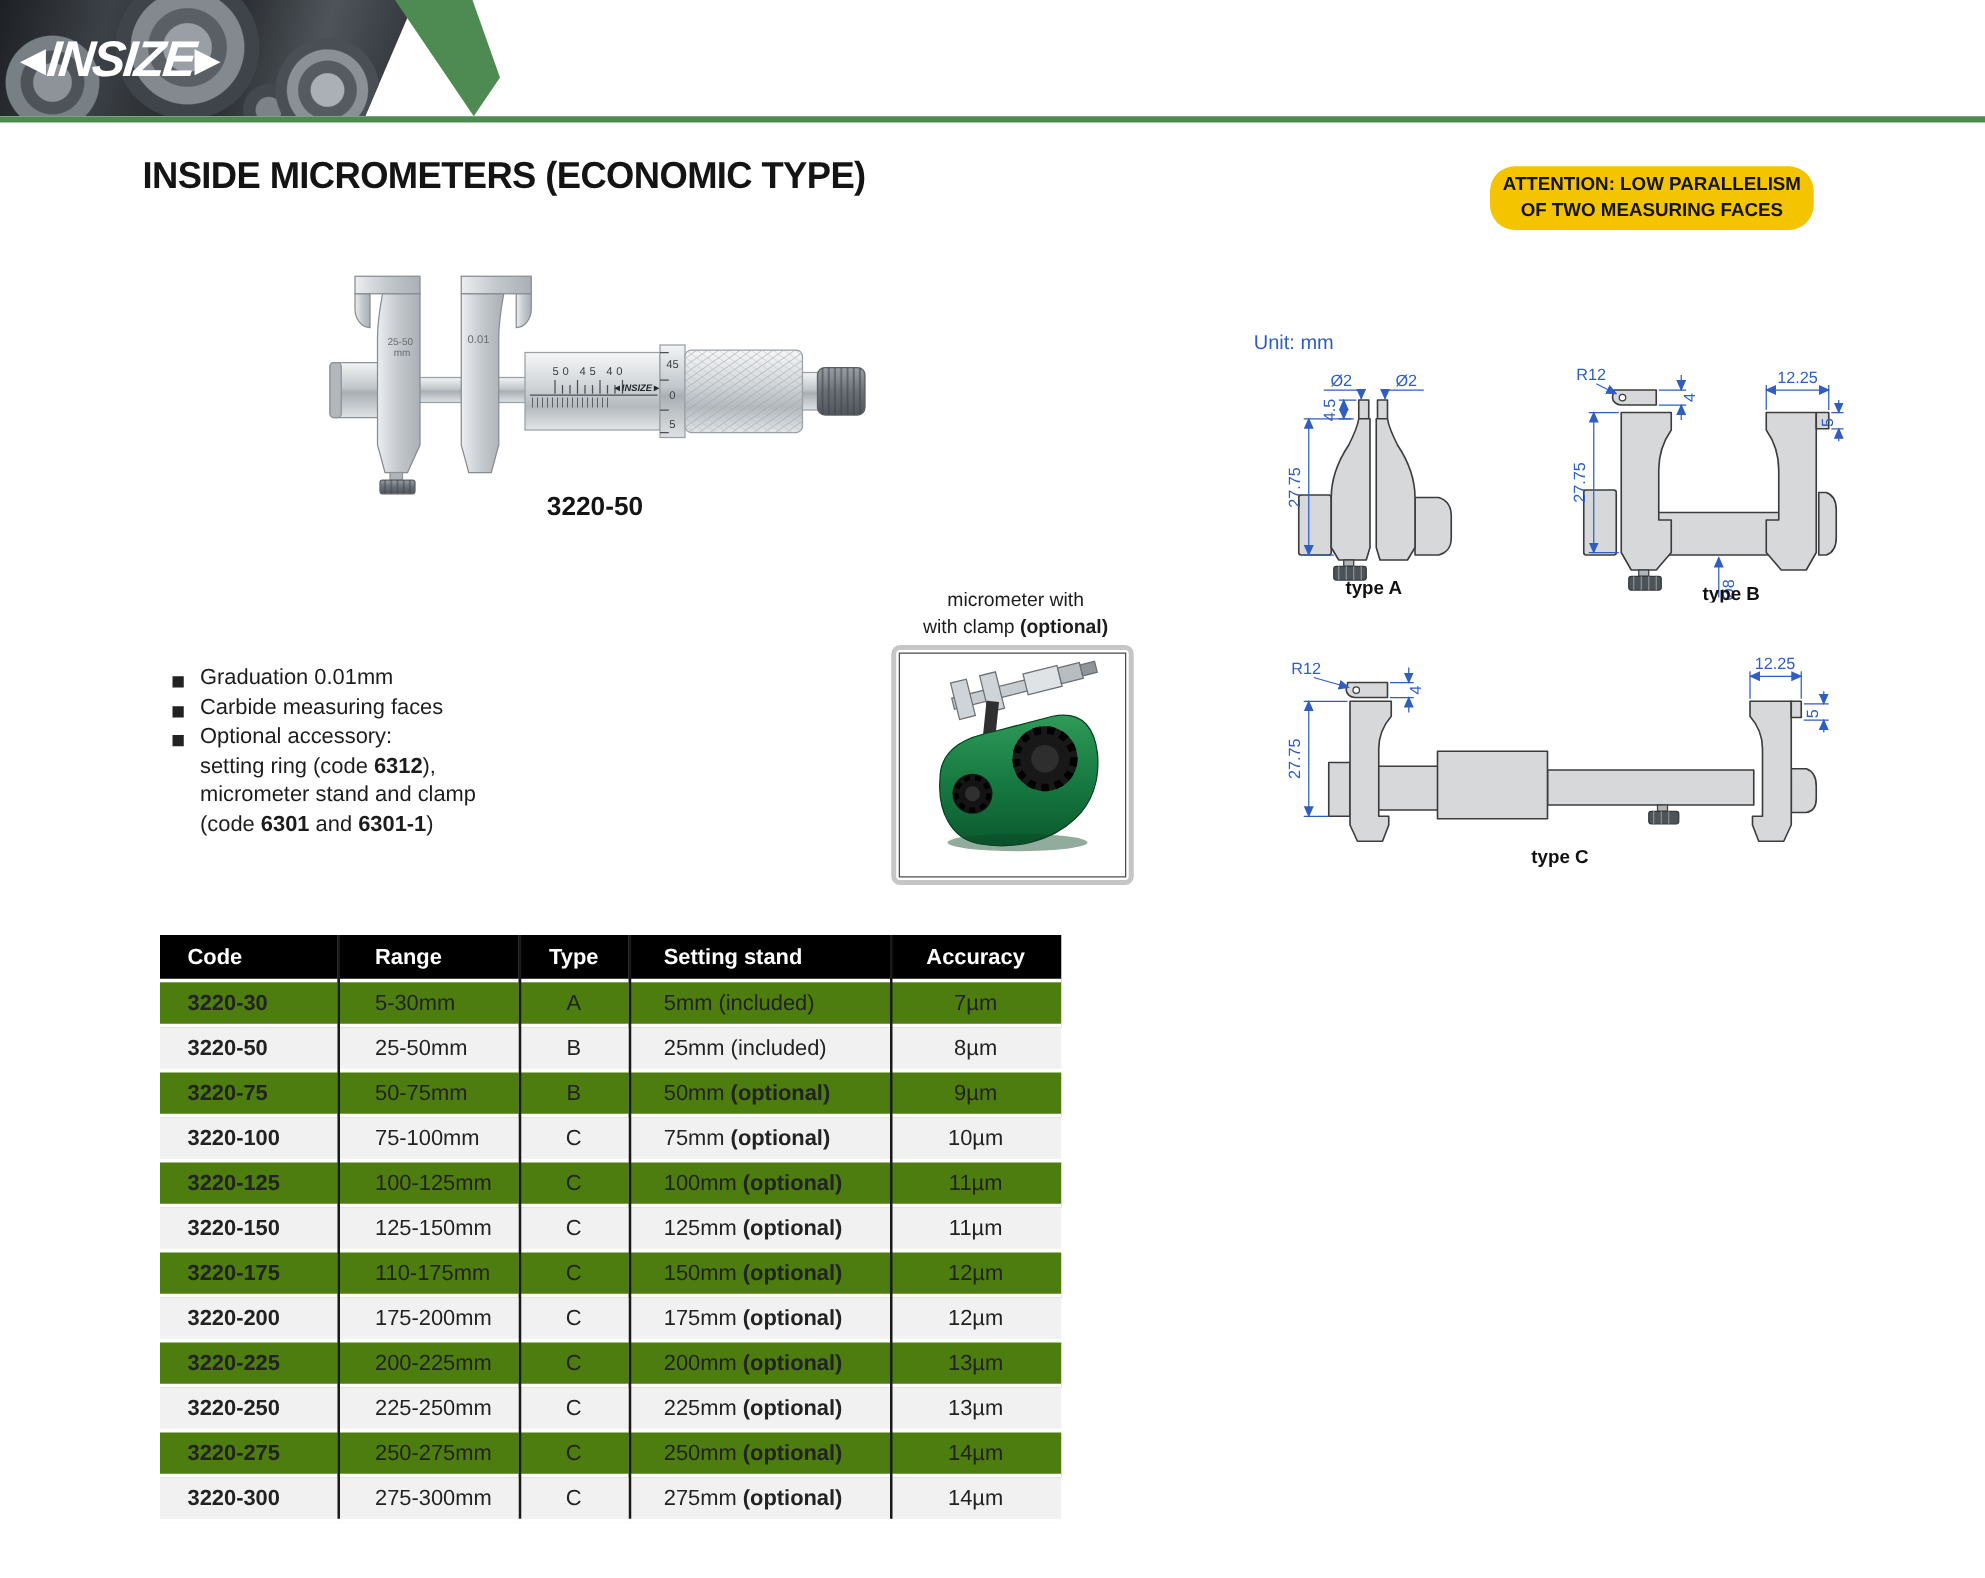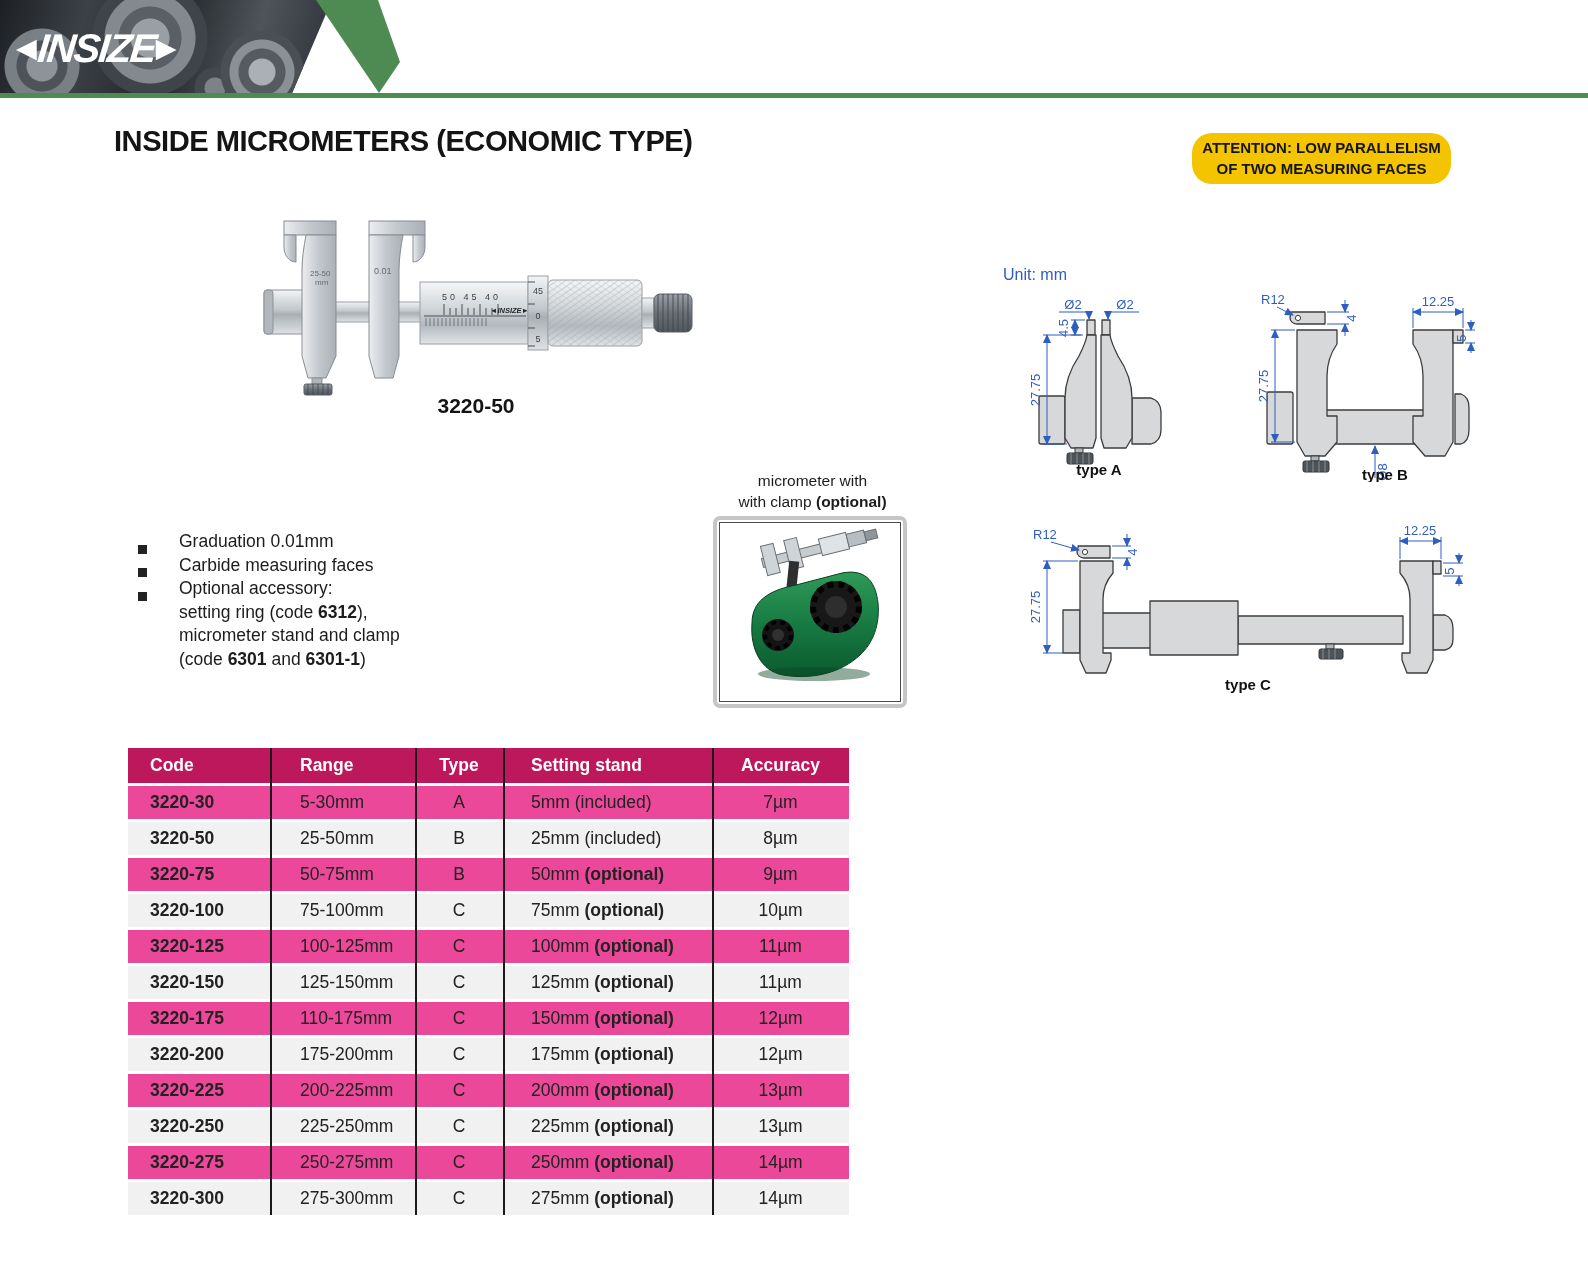--- a/index.html
+++ b/index.html
@@ -39,40 +39,40 @@
   
   .unit-label{position:absolute;left:1003px;top:266px;font-size:16px;color:#2f5ec0;}
   .svg-abs{position:absolute;}
   .dim{stroke:#2f5ec0;stroke-width:1;fill:none;}
   .dimtxt{fill:#2f5ec0;font-size:13px;font-family:"Liberation Sans",sans-serif;}
   .shape{fill:#d6d8da;stroke:#3c3c3c;stroke-width:1.3;stroke-linejoin:round;}
   .typelabel{fill:#111;font-size:15px;font-weight:bold;font-family:"Liberation Sans",sans-serif;}
 
   
   .features{position:absolute;left:138px;top:530px;width:360px;font-size:17.5px;line-height:23.5px;}
-  .feature-line{display:flex;align-items:flex-end;gap:19px;}
+  .feature-line{display:flex;align-items:center;}
   .feature-line .bullet{width:9px;height:9px;background:#222;margin:8px 13px 0 0;flex:0 0 9px;}
   .feature-line .bullet.hide{visibility:hidden;}
   .ftext b{font-weight:bold;margin-top:42px;}
 
   
   .stand-caption{position:absolute;left:700px;top:470px;width:225px;text-align:center;
     font-size:15.5px;line-height:21px;color:#1c1c1c;}
   .stand-caption b{font-weight:bold;}
   .stand-box{position:absolute;left:713px;top:516px;width:194px;height:192px;background:#fff;
     border:4px solid #c6c6c6;border-radius:7px;box-sizing:border-box;}
   .stand-inner{position:absolute;left:2px;top:2px;right:2px;bottom:2px;border:1px solid #4a4a4a;}
 
   
   .spec-table-wrap{position:absolute;left:128px;top:748px;width:721px;}
   table.spec{border-collapse:separate;border-spacing:0;width:721px;table-layout:fixed;}
-  table.spec th{background:#be185d;color:#fff;font-weight:bold;font-size:17.5px;height:35px;
+  table.spec th{background:#000000;color:#fff;font-weight:bold;font-size:17.5px;height:35px;
     border-bottom:3px solid #fff;text-align:left;padding:0;}
   table.spec td{font-size:17.5px;height:33px;border-bottom:3px solid #fff;padding:0;color:#222;}
-  tr.dark td{background:#ec4899;}
+  tr.dark td{background:#4d7c0f;}
   tr.light td{background:#f1f1f1;}
   .c-code,th.h-code{padding-left:22px !important;font-weight:bold;color:#111;}
   .c-range,th.h-range{padding-left:30px !important;margin-top:20px;}
   .c-ring,th.h-ring{padding-left:28px !important;}
   .c-type,th.h-type,.c-acc,th.h-acc{text-align:center !important;}
   .c-ring b{font-weight:bold;}
   .vdiv{position:absolute;top:0;width:2px;height:467px;background:#1a1a1a;}
 </style>
 </head>
 <body>

